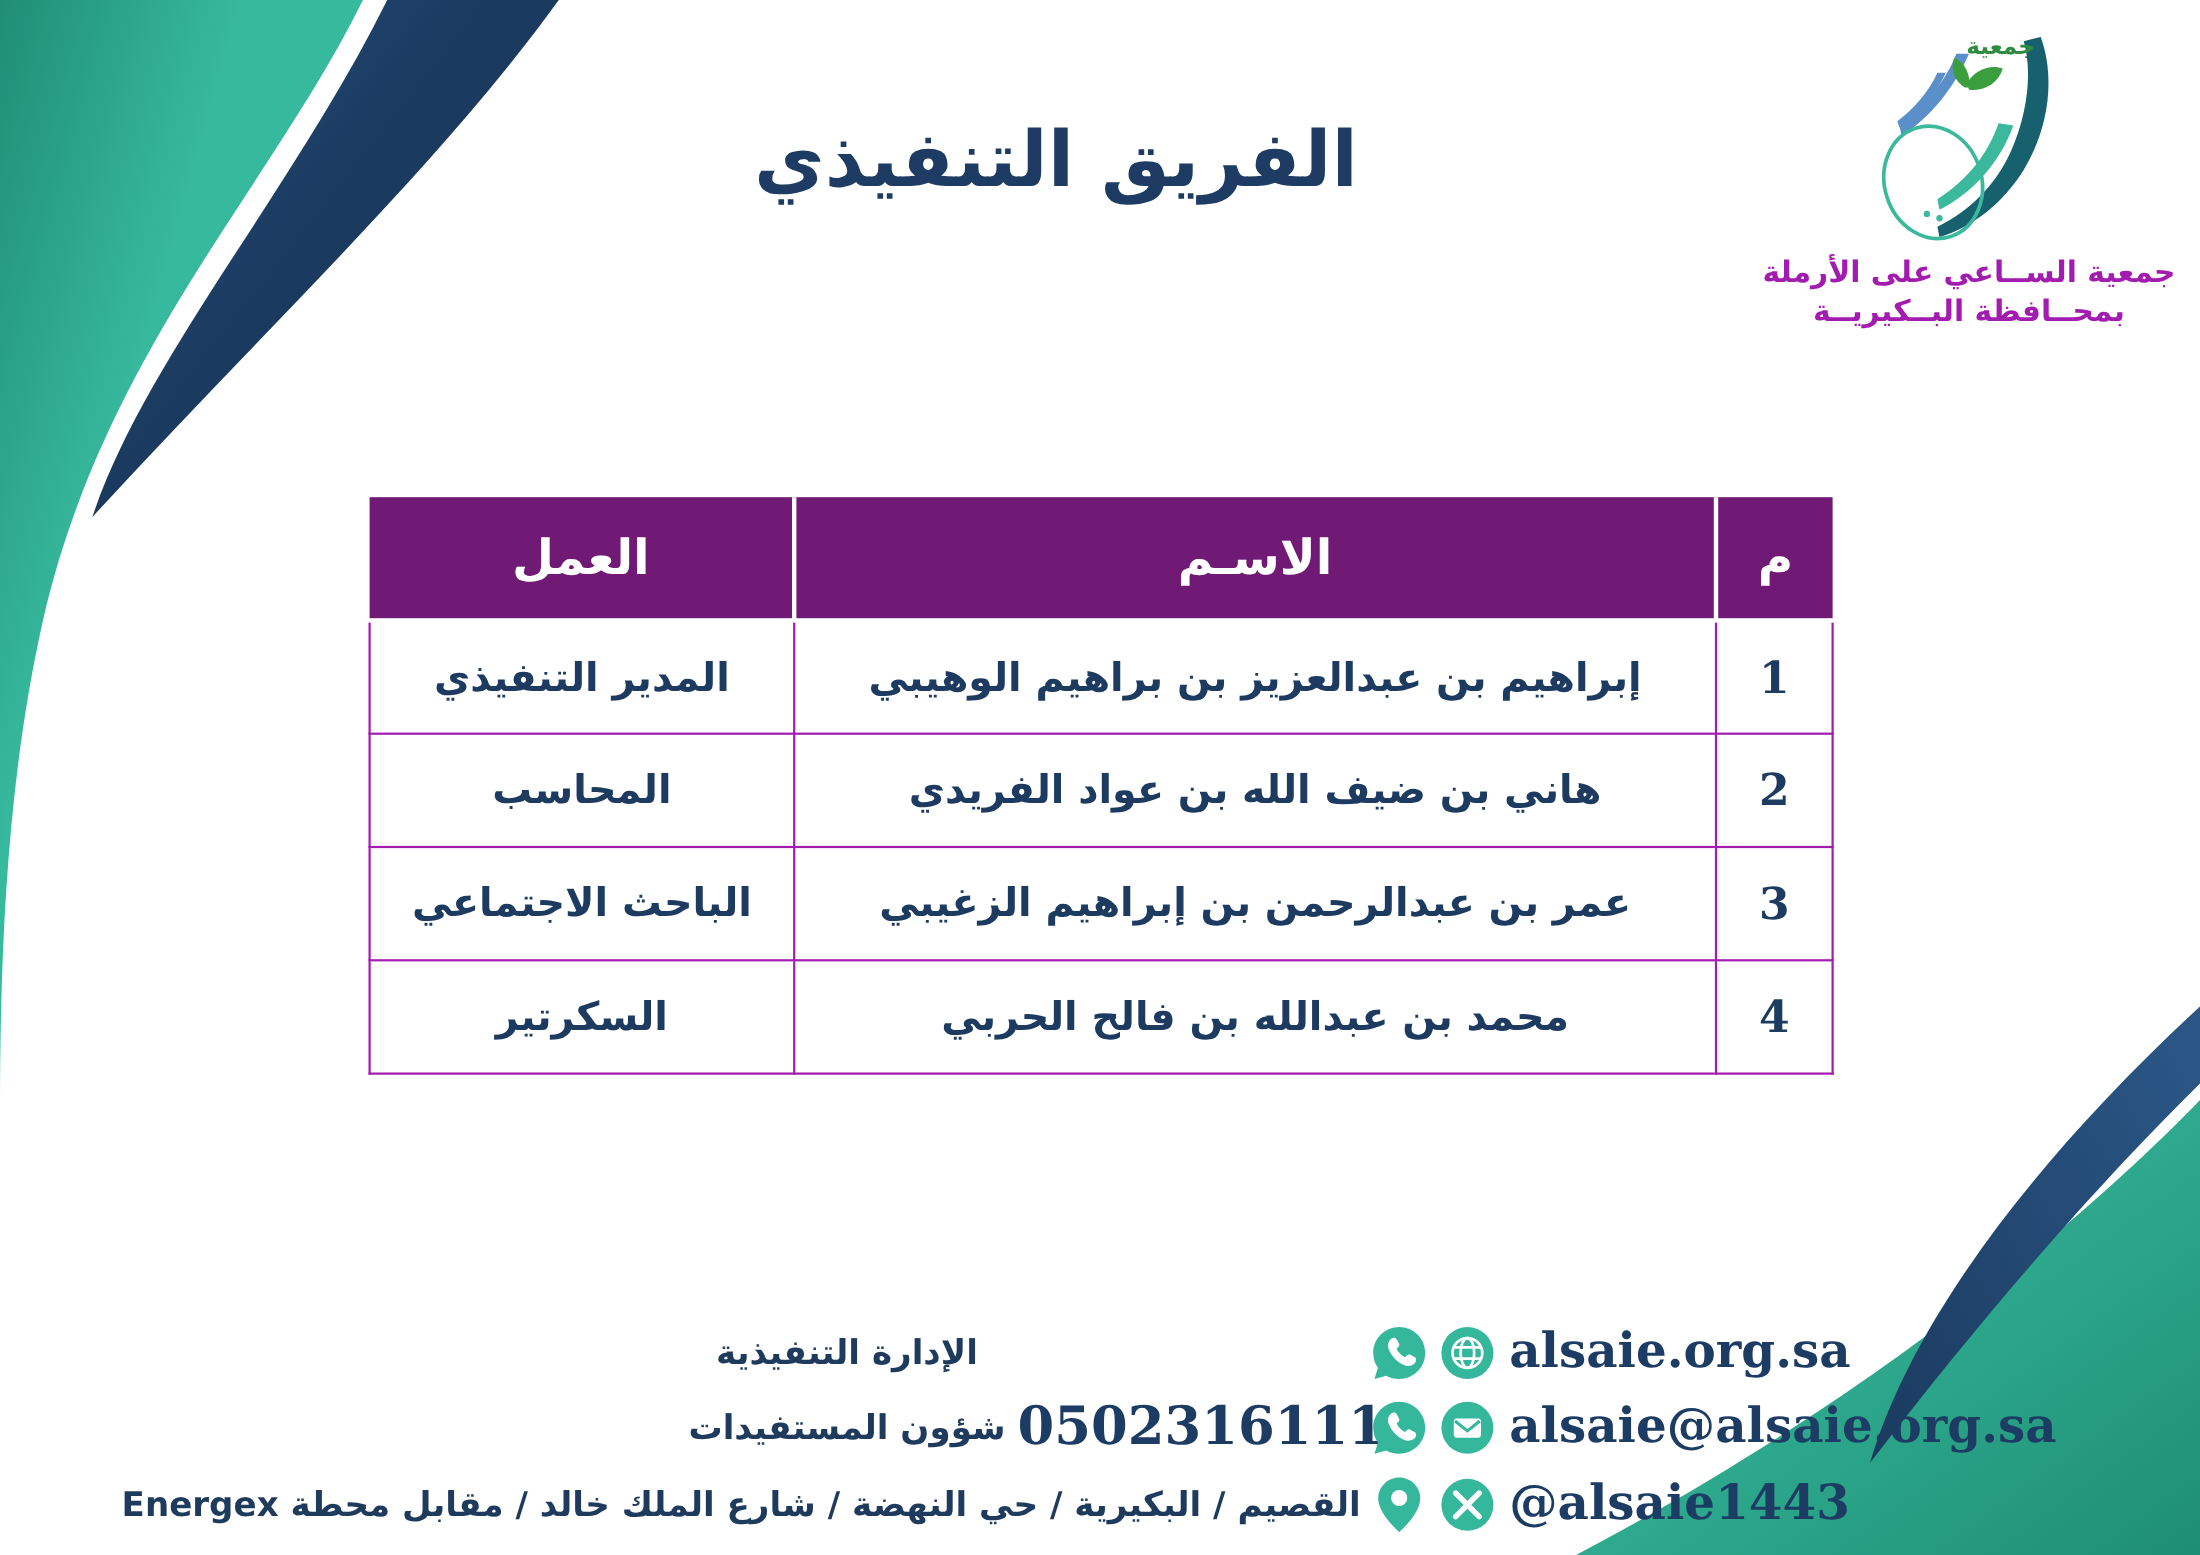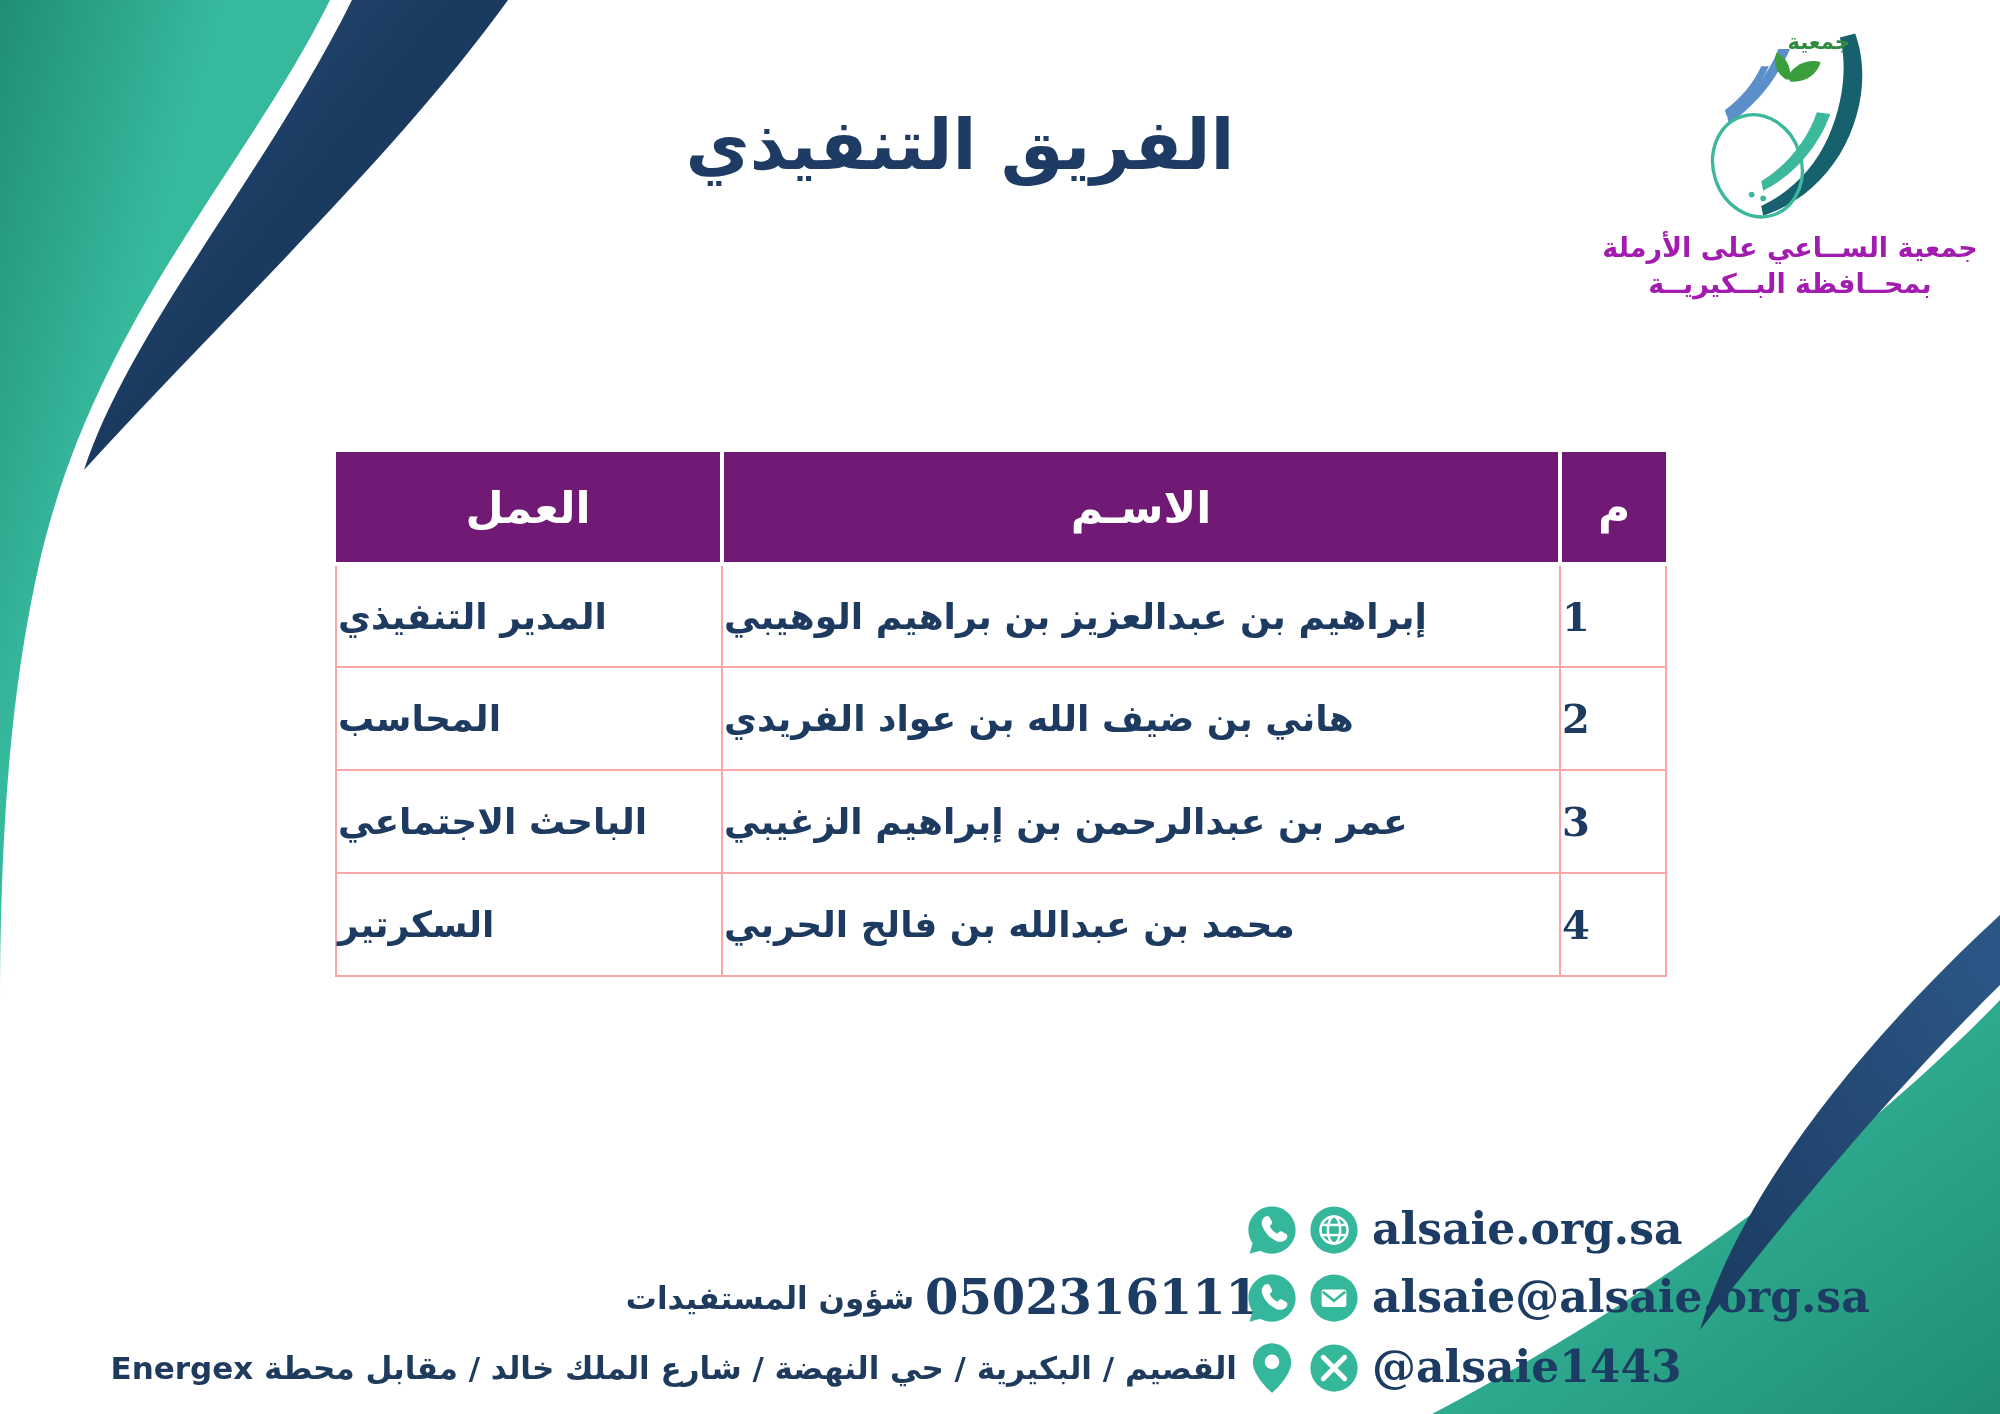--- a/index.html
+++ b/index.html
@@ -32,22 +32,22 @@
   .team-table col.c-name{width:838px;}
   .team-table col.c-job{width:386px;}
   .team-table thead tr{height:112px;}
   .team-table tbody tr{height:103px;}
   .team-table th{
     background:#701a75;color:#ffffff;font-size:44px;font-weight:bold;
     border:none;border-bottom:4px solid #ffffff;
   }
   .team-table th.sep{border-left:4px solid #ffffff;}
   .team-table td{
-    border:2px solid #fca5a5;background:#ffffff;color:#1d3b60;
-    font-size:36px;font-weight:bold;text-align:left;vertical-align:middle;
+    border:2px solid #a21caf;background:#ffffff;color:#1d3b60;
+    font-size:36px;font-weight:bold;text-align:center;vertical-align:middle;
   }
   .team-table td.idx{font-family:"DejaVu Serif","Liberation Serif",serif;font-size:40px;}
 
   
   .f-row{position:absolute;left:0;width:2000px;height:64px;}
   .f-row.r1{top:1198px;} .f-row.r2{top:1266px;} .f-row.r3{top:1336px;}
   .f-label{
     position:absolute;left:570px;width:400px;top:0;line-height:64px;text-align:center;direction:rtl;
     color:#1e3a5c;font-size:31px;font-weight:bold;
   }
@@ -158,20 +158,21 @@
     </tr>
     <tr>
       <td class="idx">4</td>
       <td>محمد بن عبدالله بن فالح الحربي</td>
       <td>السكرتير</td>
     </tr>
   </tbody>
 </table>
 
 <div class="f-row r1">
+  <div class="f-label">الإدارة التنفيذية</div>
   <svg class="f-icon1" viewBox="0 0 48 48">
     <path d="M24,3 C12.4,3 3,12.4 3,24 c0,4.4 1.4,8.6 3.8,12 L4,45 l9.5,-2.6 C16.6,44.1 20.2,45 24,45 c11.6,0 21,-9.4 21,-21 S35.6,3 24,3 Z" fill="#35b79c"></path>
     <path d="M16,14 c2,-3 5,-3 6,-1 l1.8,3.2 c0.6,1 0.3,2.3 -0.6,3.1 l-1.3,1.2 c1.5,3 3.9,5.4 6.9,6.9 l1.2,-1.3 c0.8,-0.9 2.1,-1.2 3.1,-0.6 l3.2,1.8 c2,1 2,4 -1,6 c-2,1.4 -5,1.6 -7.6,0.4 c-5.3,-2.4 -9.3,-6.4 -11.7,-11.7 C14.4,19 14.6,16 16,14 Z" fill="#ffffff"></path>
   </svg>
   <svg class="f-icon2" viewBox="0 0 48 48">
     <circle cx="24" cy="24" r="21" fill="#35b79c"></circle>
     <g stroke="#ffffff" stroke-width="2.2" fill="none">
       <circle cx="24" cy="24" r="12"></circle>
         <ellipse cx="24" cy="24" rx="5.5" ry="12"></ellipse>
       <line x1="12.5" y1="19.5" x2="35.5" y2="19.5"></line>

